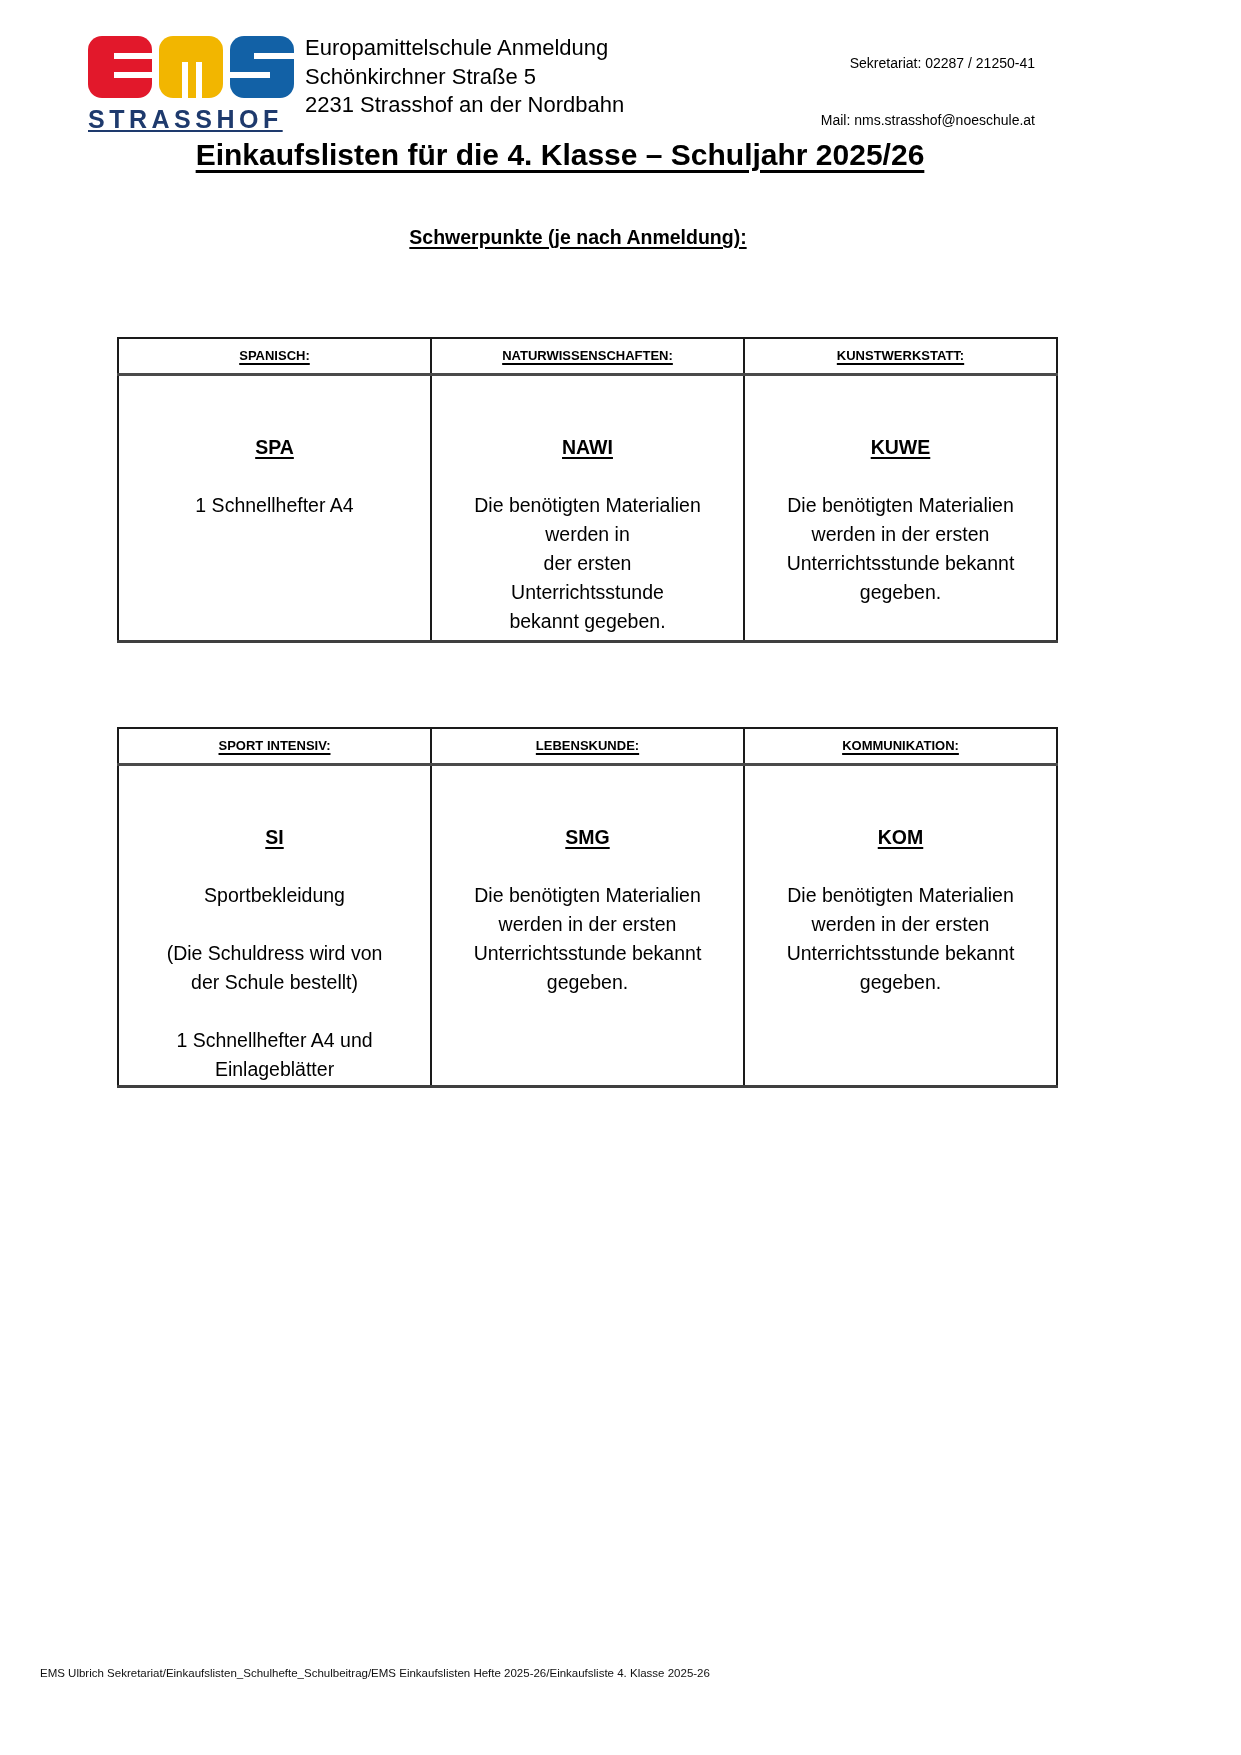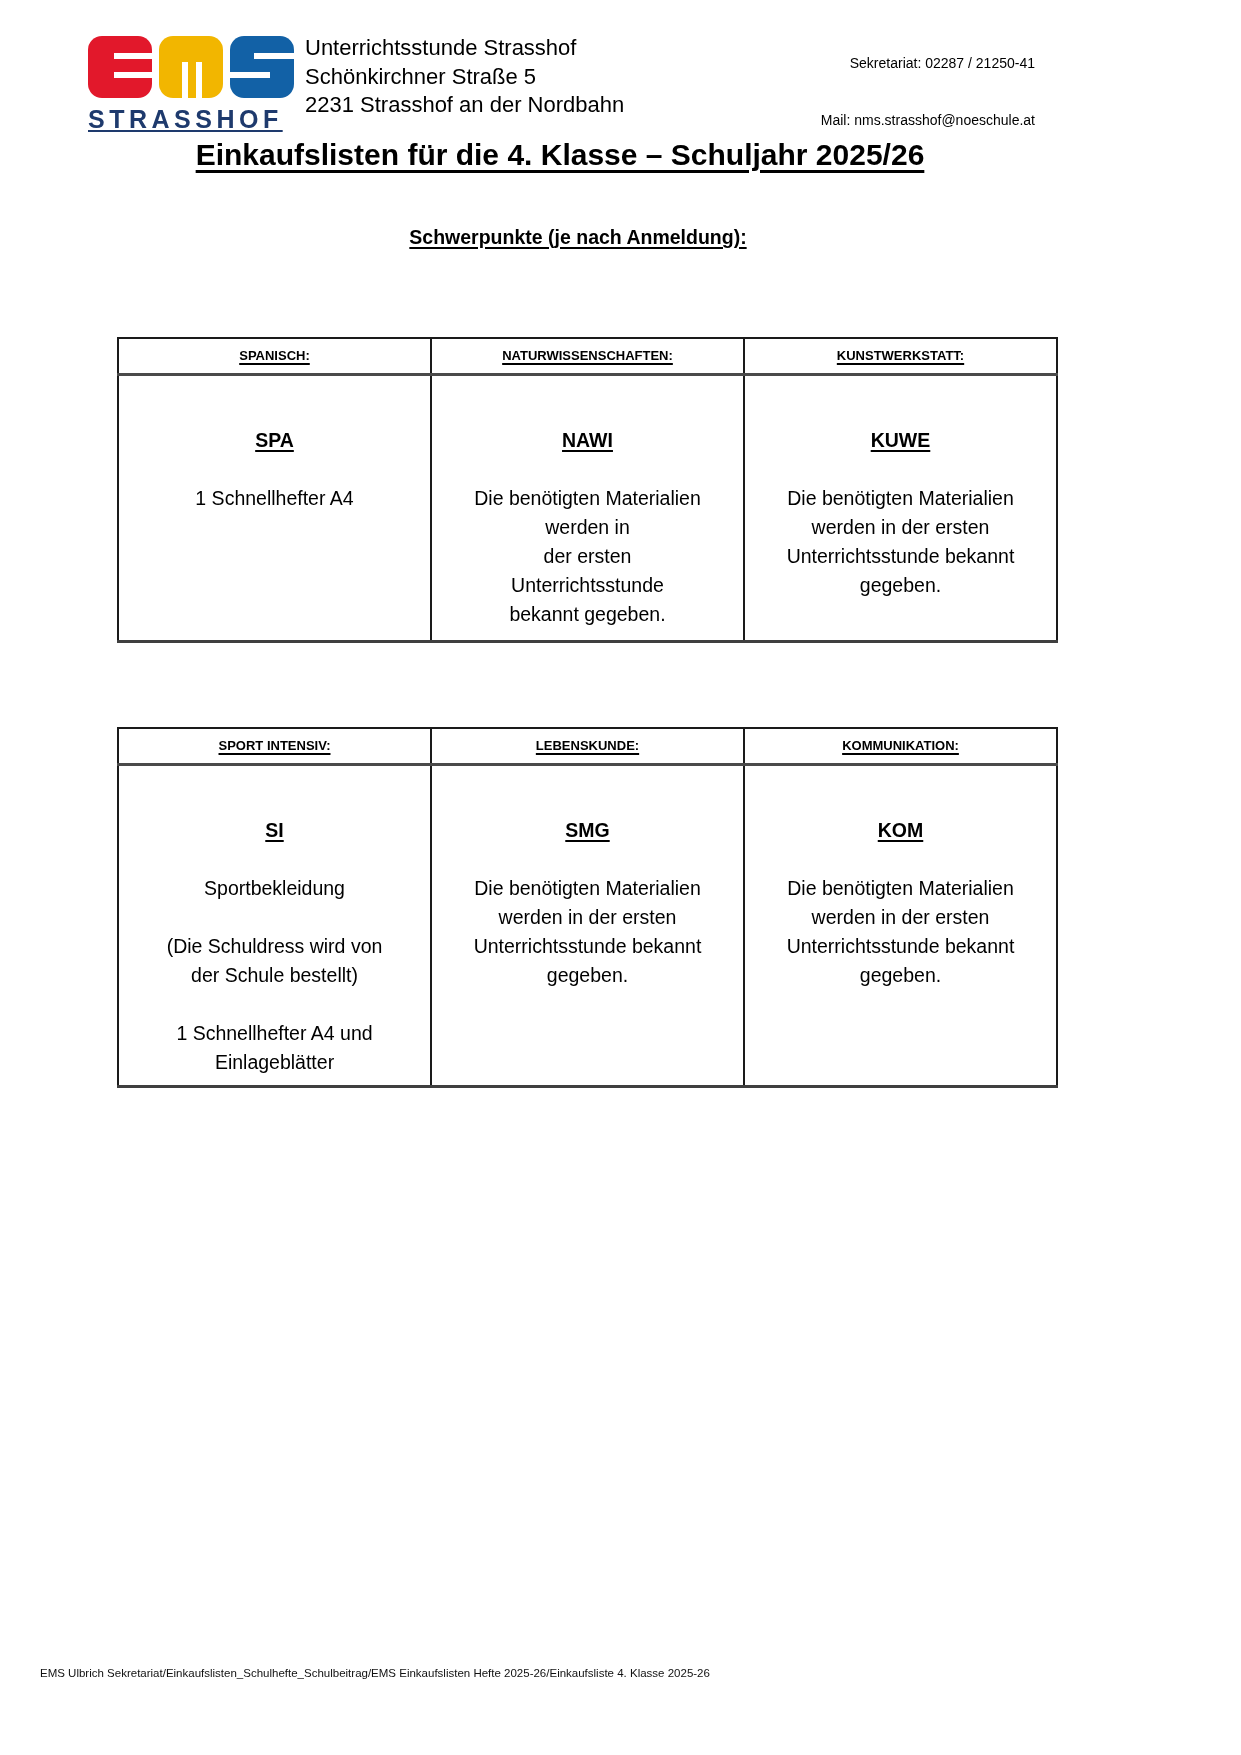--- a/index.html
+++ b/index.html
@@ -55,21 +55,21 @@
   .tbl-1 { top:337px; }
   .tbl-2 { top:727px; }
   table.tbl th {
     height:36px; border:2px solid #1a1a1a; border-bottom:3px solid #4a4a4a;
     font-size:13px; font-weight:bold;
   }
   table.tbl th span {
     text-decoration:underline; text-decoration-thickness:2px; text-underline-offset:3px;
   }
   table.tbl td {
-    border:2px solid #1a1a1a; vertical-align:top; padding:21px 14px 0;
+    border:2px solid #1a1a1a; vertical-align:top; padding:28px 14px 0;
     line-height:29px;
   }
   .tbl-1 td { height:267px; }
   .tbl-2 td { height:322px; }
   .abbr {
     margin-top:29px; margin-bottom:29px; font-weight:bold;
   }
   .abbr span {
     text-decoration:underline; text-decoration-thickness:2px; text-underline-offset:3px;
   }
@@ -95,21 +95,21 @@
       </div>
       <div class="tile tile-s" aria-label="S">
         <div class="slot s1"></div>
         <div class="slot s2"></div>
       </div>
     </div>
     <div class="wordmark">STRASSHOF</div>
   </div>
 
   <div class="addr">
-    <div>Unterrichtsstunde Strasshof</div>
+    <div>Europamittelschule Anmeldung</div>
     <div>Schönkirchner Straße 5</div>
     <div>2231 Strasshof an der Nordbahn</div>
   </div>
 
   <div class="contact">
     <div>Sekretariat: 02287 / 21250-41</div>
     <div class="blank-line">&nbsp;</div>
     <div>Mail: nms.strasshof@noeschule.at</div>
   </div>
 

